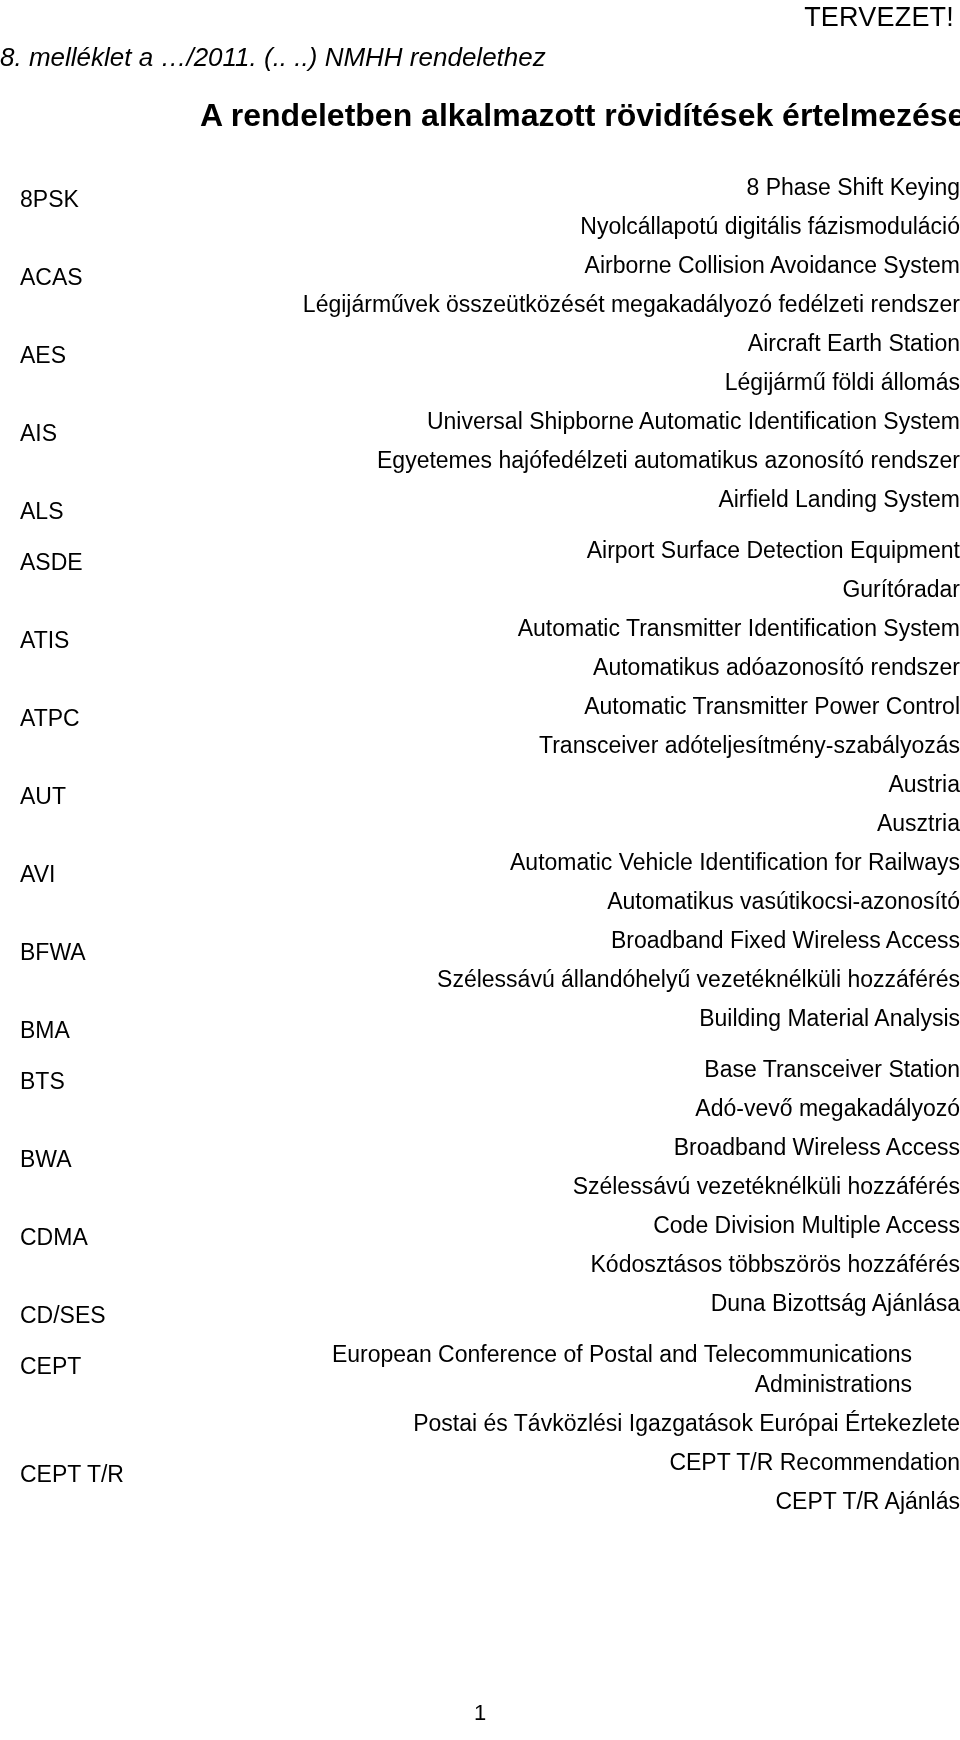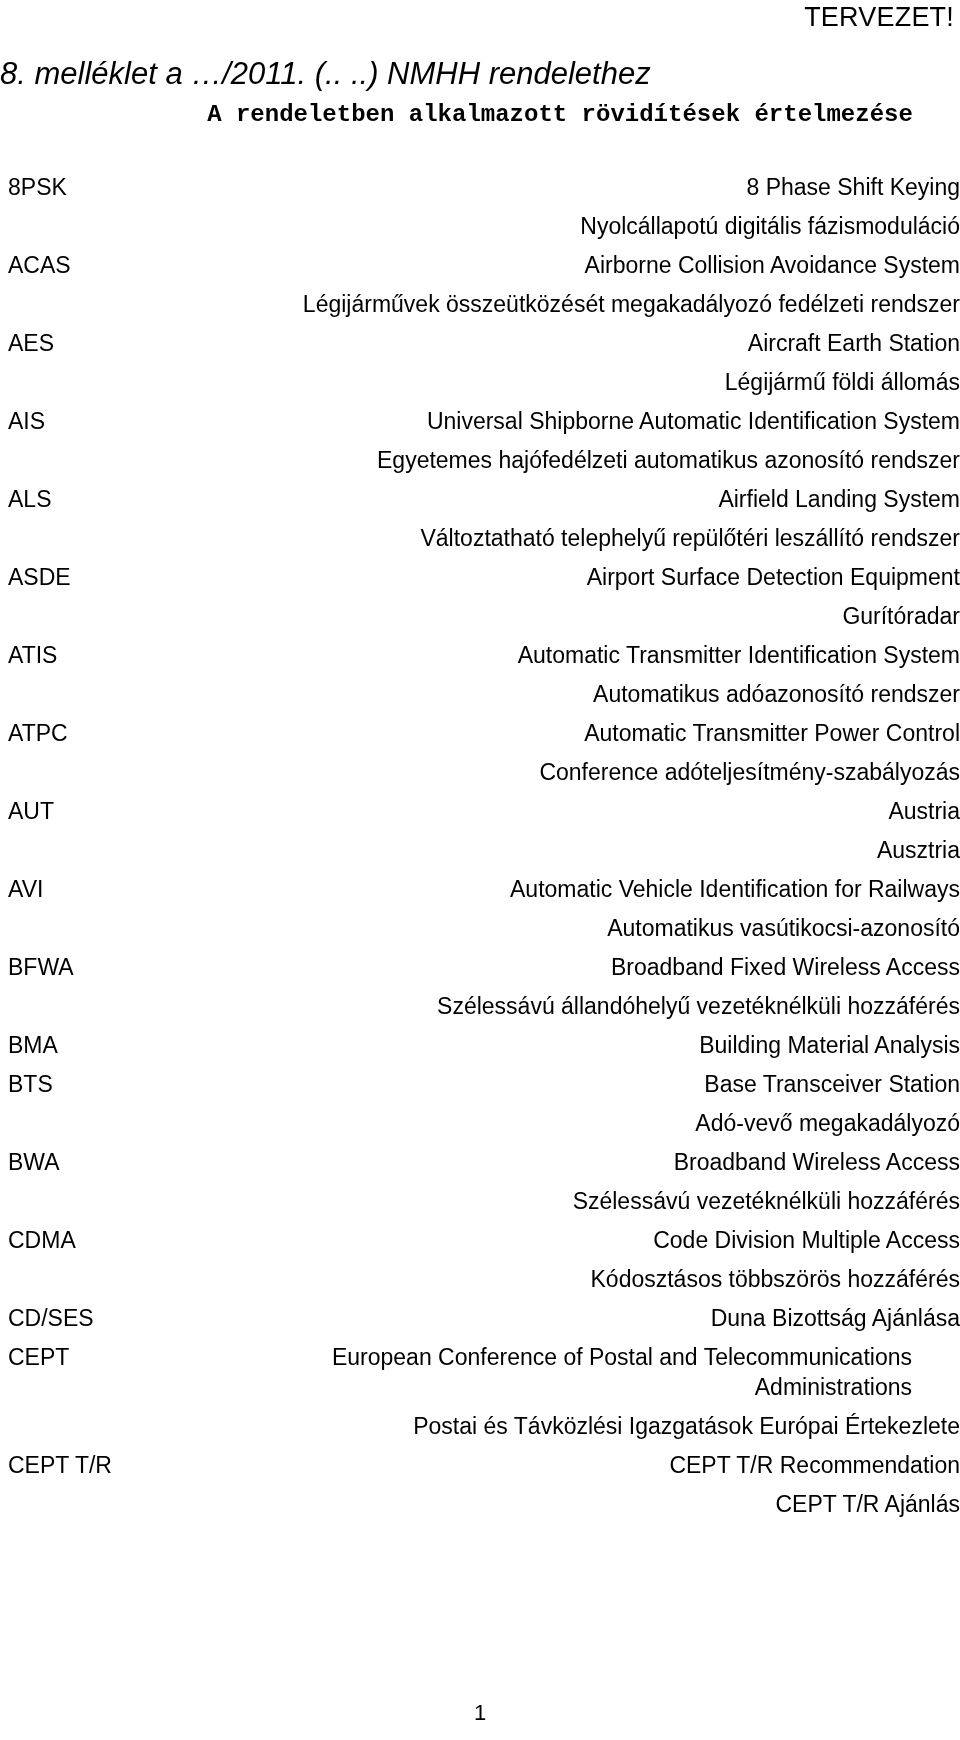--- a/index.html
+++ b/index.html
@@ -32,63 +32,63 @@
     right: 6px;
     font-size: 27px;
     line-height: 30px;
     letter-spacing: 0.2px;
     white-space: nowrap;
     text-align: right;
   }
 
   .annex-ref {
     position: absolute;
-    top: 59px;
+    top: 42px;
     left: 0px;
-    font-size: 31px;
+    font-size: 26px;
     line-height: 30px;
     font-style: italic;
     white-space: nowrap;
   }
 
   .doc-title {
     position: absolute;
     top: 100px;
     left: 200px;
     width: 720px;
-    font-size: 24px;
+    font-size: 32px;
     line-height: 30px;
     font-weight: bold;
     text-align: center;
     white-space: nowrap;
-    font-family: Liberation Mono, monospace;
   }
 
   
   .abbr-list {
     position: absolute;
     top: 168px;
     left: 0px;
     width: 960px;
   }
 
   .abbr-row {
     display: flex;
     align-items: flex-start;
     width: 960px;
   }
 
   .abbr-term {
     flex: 0 0 212px;
     width: 212px;
-    padding-left: 8px;
+    padding-left: 20px;
     box-sizing: border-box;
     font-size: 23px;
     line-height: 39px;
     white-space: nowrap;
+    margin-top: 12px;
   }
 
   .abbr-defs {
     flex: 1 1 auto;
     min-width: 0;
   }
 
   .abbr-def {
     font-size: 23px;
     line-height: 39px;
@@ -152,42 +152,41 @@
         <div class="abbr-term">AIS</div>
         <div class="abbr-defs">
           <div class="abbr-def">Universal Shipborne Automatic Identification System</div>
           <div class="abbr-def">Egyetemes hajófedélzeti automatikus azonosító rendszer</div>
         </div>
       </div>
       <div class="abbr-row">
         <div class="abbr-term">ALS</div>
         <div class="abbr-defs">
           <div class="abbr-def">Airfield Landing System</div>
-          <div class="abbr-def">Változtatható telephelyű repülőtéri leszállító rendszer</div>
         </div>
       </div>
       <div class="abbr-row">
         <div class="abbr-term">ASDE</div>
         <div class="abbr-defs">
           <div class="abbr-def">Airport Surface Detection Equipment</div>
           <div class="abbr-def">Gurítóradar</div>
         </div>
       </div>
       <div class="abbr-row">
         <div class="abbr-term">ATIS</div>
         <div class="abbr-defs">
           <div class="abbr-def">Automatic Transmitter Identification System</div>
           <div class="abbr-def">Automatikus adóazonosító rendszer</div>
         </div>
       </div>
       <div class="abbr-row">
         <div class="abbr-term">ATPC</div>
         <div class="abbr-defs">
           <div class="abbr-def">Automatic Transmitter Power Control</div>
-          <div class="abbr-def">Conference adóteljesítmény-szabályozás</div>
+          <div class="abbr-def">Transceiver adóteljesítmény-szabályozás</div>
         </div>
       </div>
       <div class="abbr-row">
         <div class="abbr-term">AUT</div>
         <div class="abbr-defs">
           <div class="abbr-def">Austria</div>
           <div class="abbr-def">Ausztria</div>
         </div>
       </div>
       <div class="abbr-row">

